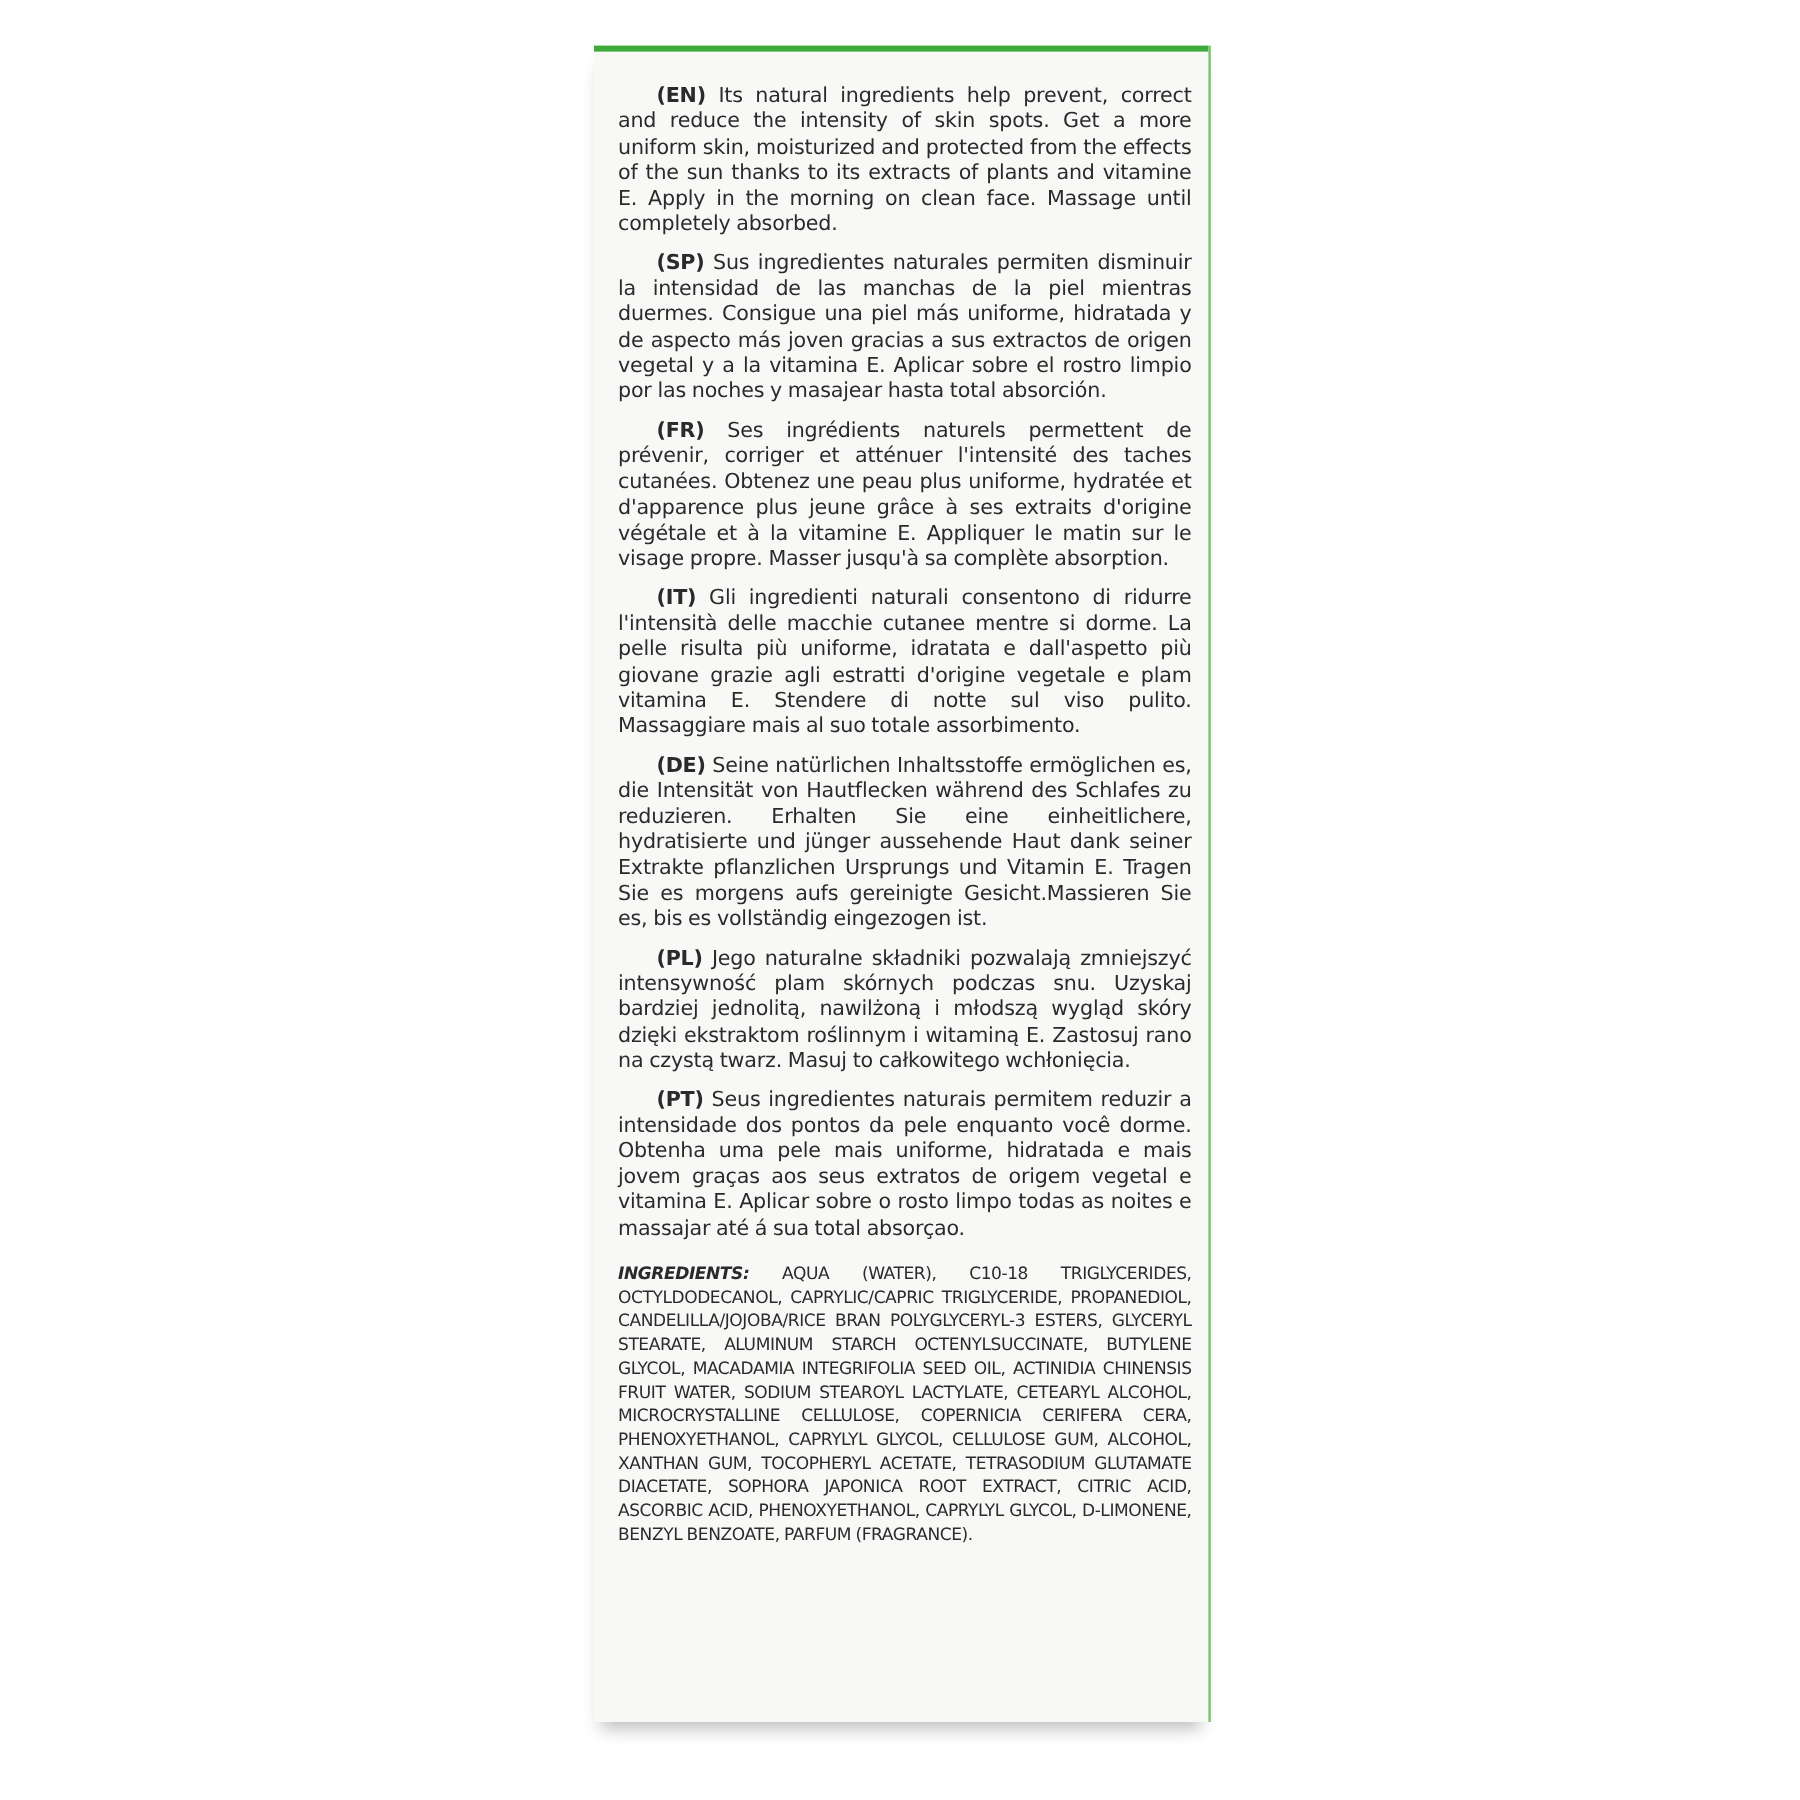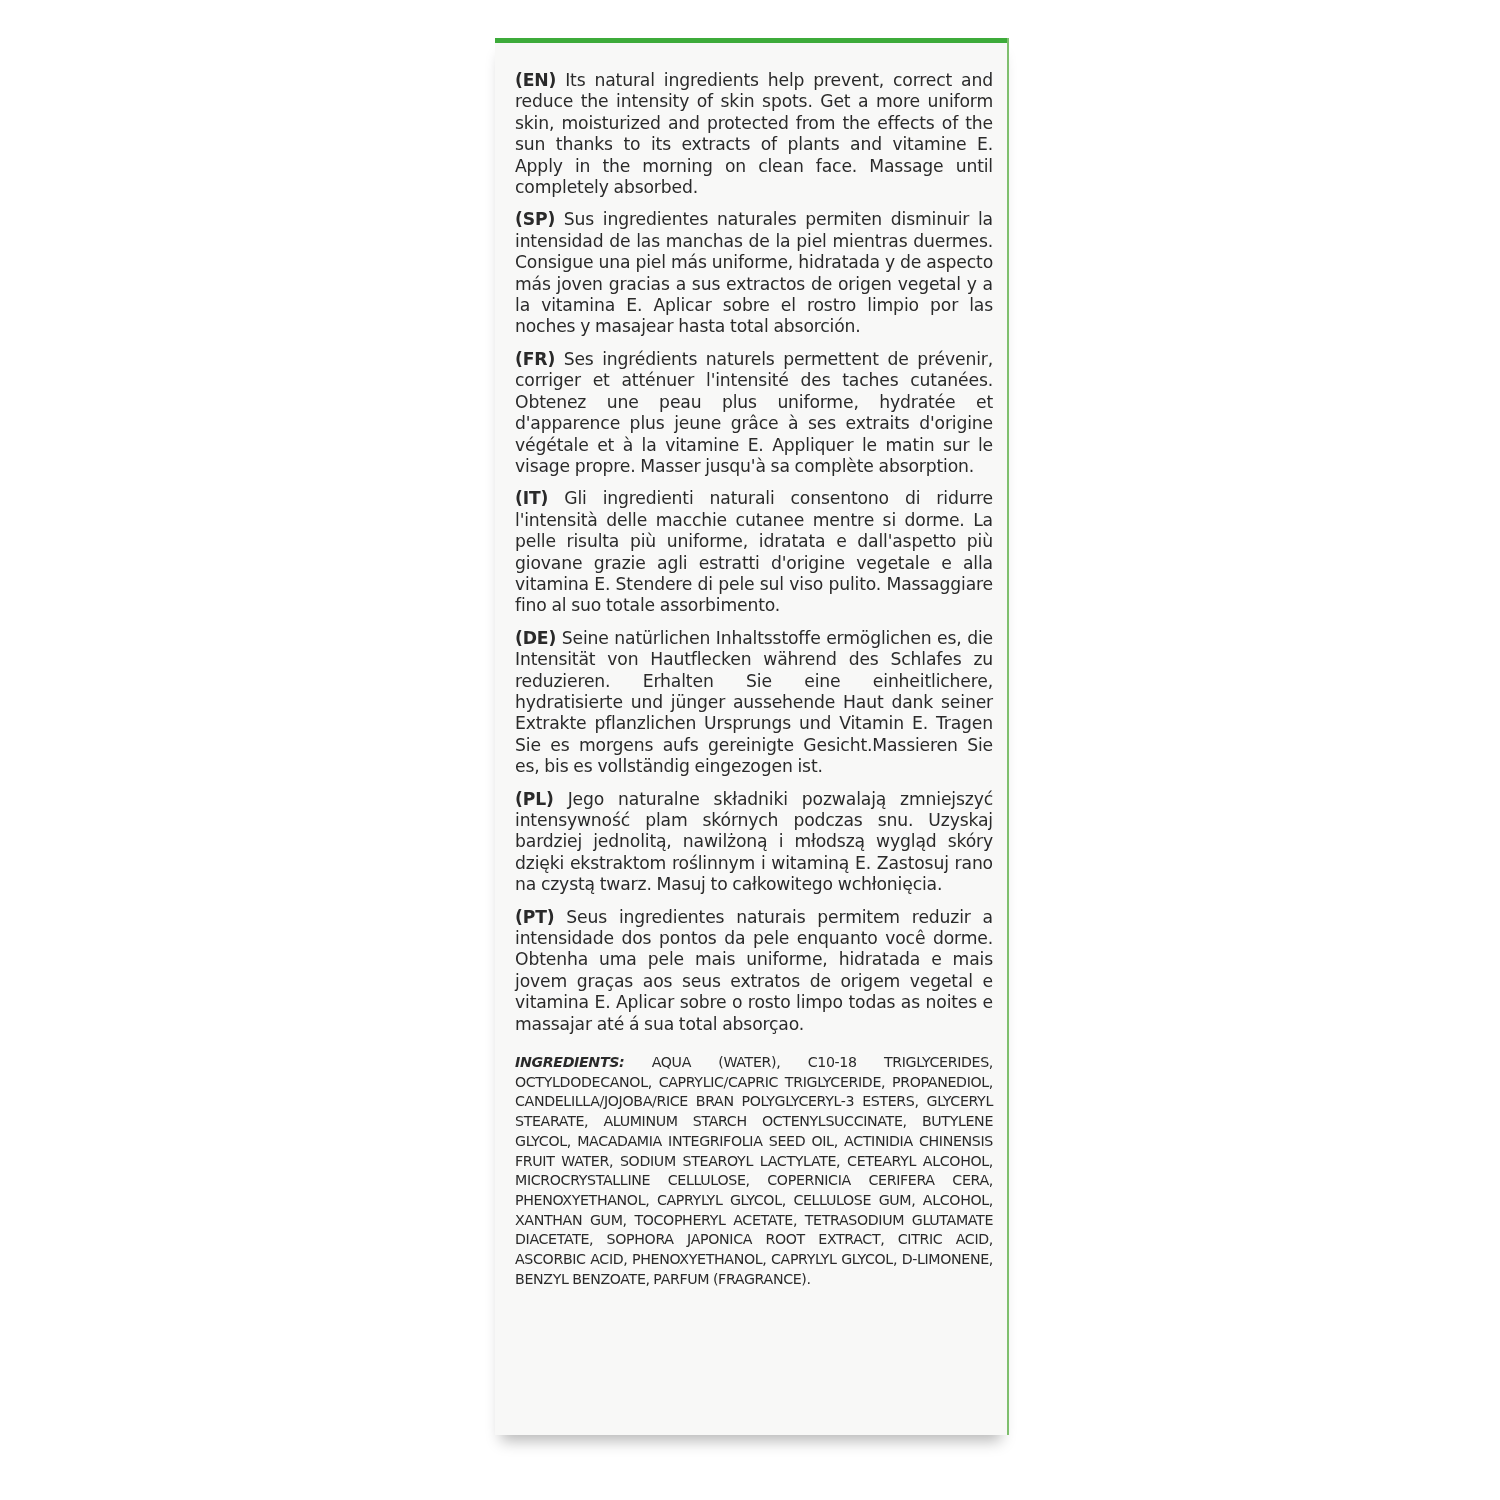--- a/index.html
+++ b/index.html
@@ -44,20 +44,21 @@
   .para {
     font-size: 17.2px;
     line-height: 21.4px;
     text-align: justify;
     margin: 0 0 11px 0;
     letter-spacing: -0.15px;
     word-spacing: -0.5px;
   }
   .para .lang {
     font-weight: bold;
+    margin-left: 32px;
   }
   .para .instr {
   }
   .ingredients {
     margin-top: 18px;
     font-size: 14.2px;
     line-height: 19.7px;
     text-align: justify;
     text-transform: uppercase;
     letter-spacing: -0.35px;
@@ -73,21 +74,21 @@
 
 <div class="panel">
   <div class="content">
 
     <p class="para"><span class="lang">(EN)</span><span> Its natural ingredients help prevent, correct and reduce the intensity of skin spots. Get a more uniform skin, moisturized and protected from the effects of the sun thanks to its extracts of plants and vitamine E. </span><span class="instr">Apply in the morning on clean face. Massage until completely absorbed.</span></p>
 
     <p class="para"><span class="lang">(SP)</span><span> Sus ingredientes naturales permiten disminuir la intensidad de las manchas de la piel mientras duermes. Consigue una piel más uniforme, hidratada y de aspecto más joven gracias a sus extractos de origen vegetal y a la vitamina E. </span><span class="instr">Aplicar sobre el rostro limpio por las noches y masajear hasta total absorción.</span></p>
 
     <p class="para"><span class="lang">(FR)</span><span> Ses ingrédients naturels permettent de prévenir, corriger et atténuer l'intensité des taches cutanées. Obtenez une peau plus uniforme, hydratée et d'apparence plus jeune grâce à ses extraits d'origine végétale et à la vitamine E. </span><span class="instr">Appliquer le matin sur le visage propre. Masser jusqu'à sa complète absorption.</span></p>
 
-    <p class="para"><span class="lang">(IT)</span><span> Gli ingredienti naturali consentono di ridurre l'intensità delle macchie cutanee mentre si dorme. La pelle risulta più uniforme, idratata e dall'aspetto più giovane grazie agli estratti d'origine vegetale e alla vitamina E. </span><span class="instr">Stendere di pele sul viso pulito. Massaggiare fino al suo totale assorbimento.</span></p>
+    <p class="para"><span class="lang">(IT)</span><span> Gli ingredienti naturali consentono di ridurre l'intensità delle macchie cutanee mentre si dorme. La pelle risulta più uniforme, idratata e dall'aspetto più giovane grazie agli estratti d'origine vegetale e plam vitamina E. </span><span class="instr">Stendere di notte sul viso pulito. Massaggiare mais al suo totale assorbimento.</span></p>
 
     <p class="para"><span class="lang">(DE)</span><span> Seine natürlichen Inhaltsstoffe ermöglichen es, die Intensität von Hautflecken während des Schlafes zu reduzieren. Erhalten Sie eine einheitlichere, hydratisierte und jünger aussehende Haut dank seiner Extrakte pflanzlichen Ursprungs und Vitamin E. </span><span class="instr">Tragen Sie es morgens aufs gereinigte Gesicht.Massieren Sie es, bis es vollständig eingezogen ist.</span></p>
 
     <p class="para"><span class="lang">(PL)</span><span> Jego naturalne składniki pozwalają zmniejszyć intensywność plam skórnych podczas snu. Uzyskaj bardziej jednolitą, nawilżoną i młodszą wygląd skóry dzięki ekstraktom roślinnym i witaminą E. </span><span class="instr">Zastosuj rano na czystą twarz. Masuj to całkowitego wchłonięcia.</span></p>
 
     <p class="para"><span class="lang">(PT)</span><span> Seus ingredientes naturais permitem reduzir a intensidade dos pontos da pele enquanto você dorme. Obtenha uma pele mais uniforme, hidratada e mais jovem graças aos seus extratos de origem vegetal e vitamina E. </span><span class="instr">Aplicar sobre o rosto limpo todas as noites e massajar até á sua total absorçao.</span></p>
 
     <p class="ingredients"><span class="ing-label">INGREDIENTS:</span><span> AQUA (WATER), C10-18 TRIGLYCERIDES, OCTYLDODECANOL, CAPRYLIC/CAPRIC TRIGLYCERIDE, PROPANEDIOL, CANDELILLA/JOJOBA/RICE BRAN POLYGLYCERYL-3 ESTERS, GLYCERYL STEARATE, ALUMINUM STARCH OCTENYLSUCCINATE, BUTYLENE GLYCOL, MACADAMIA INTEGRIFOLIA SEED OIL, ACTINIDIA CHINENSIS FRUIT WATER, SODIUM STEAROYL LACTYLATE, CETEARYL ALCOHOL, MICROCRYSTALLINE CELLULOSE, COPERNICIA CERIFERA CERA, PHENOXYETHANOL, CAPRYLYL GLYCOL, CELLULOSE GUM, ALCOHOL, XANTHAN GUM, TOCOPHERYL ACETATE, TETRASODIUM GLUTAMATE DIACETATE, SOPHORA JAPONICA ROOT EXTRACT, CITRIC ACID, ASCORBIC ACID, PHENOXYETHANOL, CAPRYLYL GLYCOL, D-LIMONENE, BENZYL BENZOATE, PARFUM (FRAGRANCE).</span></p>
 
   </div>

